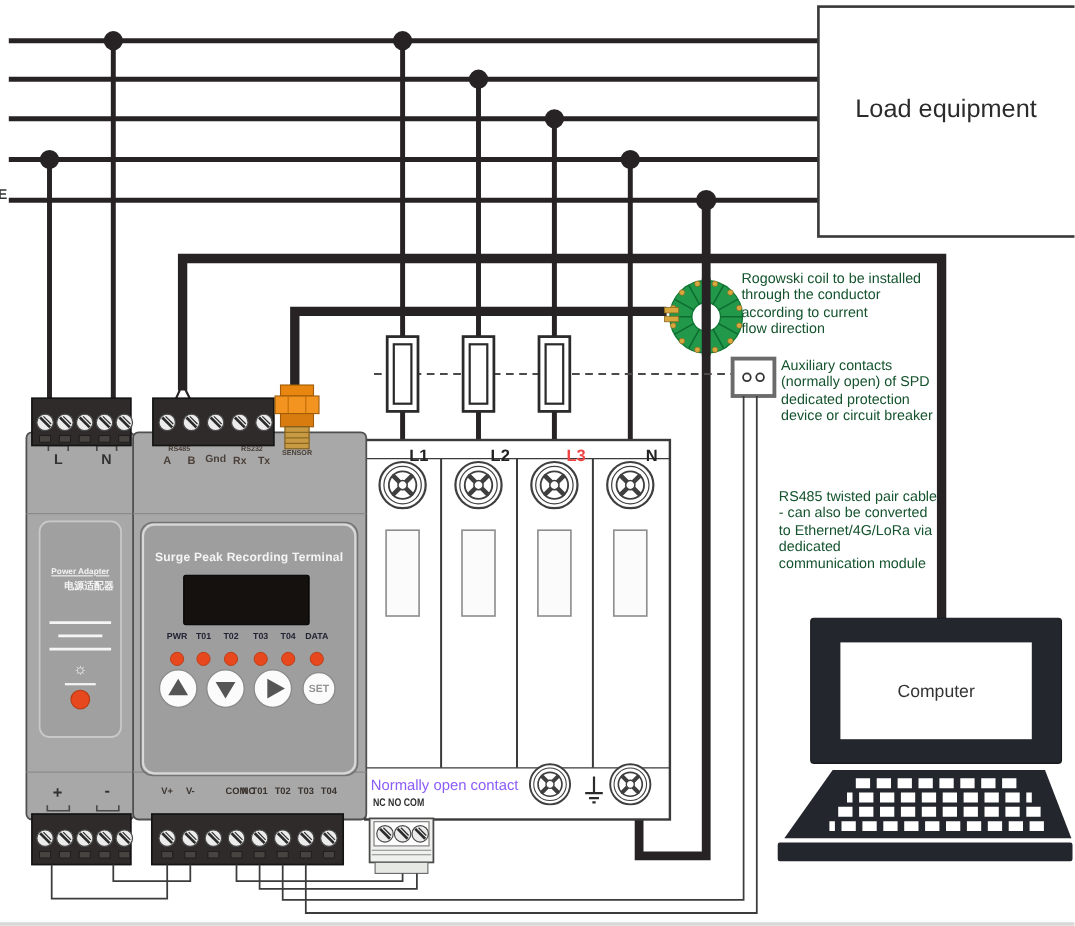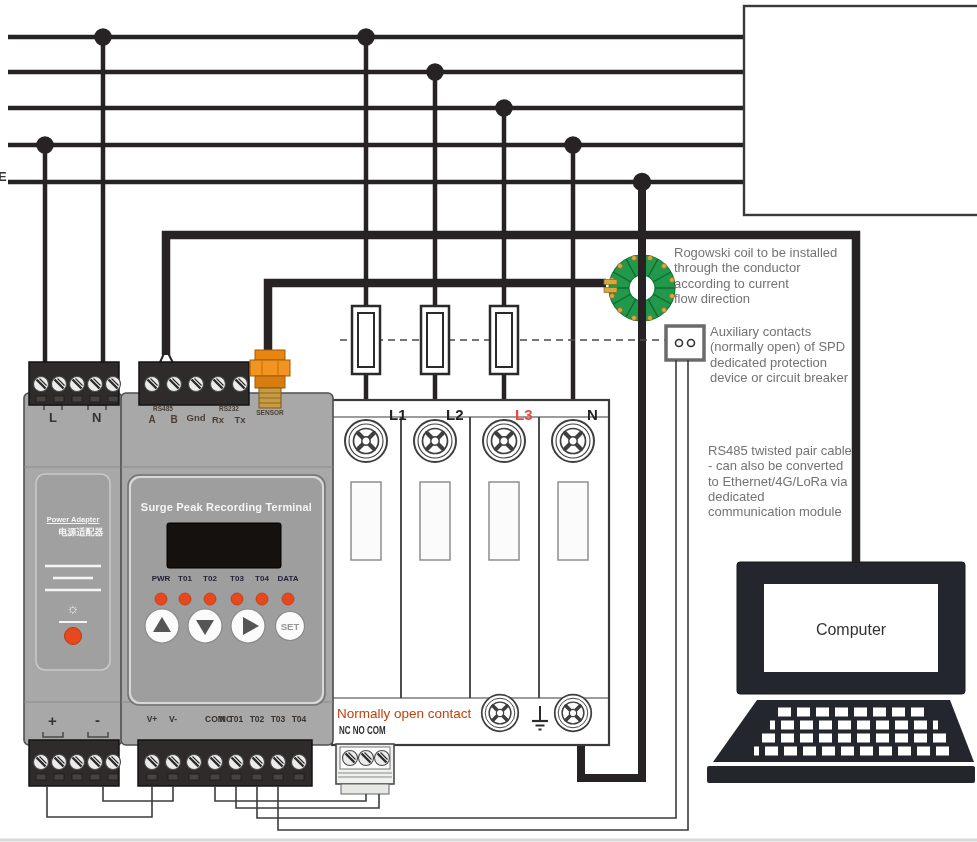--- a/index.html
+++ b/index.html
@@ -1,19 +1,19 @@
 <!DOCTYPE html>
 <html><head>
 <meta charset="utf-8">
 <style>
   html,body{margin:0;padding:0;background:#fff;}
   #stage{position:relative;width:977px;height:842px;background:#ffffff;overflow:hidden;
          font-family:"Liberation Sans", sans-serif;}
   #stage svg{position:absolute;left:0;top:0;}
-  .lbl{position:absolute;color:#737373;white-space:pre-line;line-height:1.18;}
+  .lbl{position:absolute;color:#14532d;white-space:pre-line;line-height:1.18;}
   .c{text-align:center;}
   .b{font-weight:bold;}
   .w{color:#f4f4f4;}
 </style>
 </head>
 <body>
 
 <div id="stage">
 
 <svg width="977" height="842" viewBox="0 0 977 842">
@@ -284,40 +284,41 @@
     <path d="M236,786 L236,808 L379,808 L379,794"></path>
     <path d="M257,786 L257,818 L676,818 L676,360"></path>
     <path d="M278,786 L278,830 L688,830 L688,360"></path>
   </g>
 
   <line x1="0" y1="840" x2="977" y2="840" stroke="#d8d8d8" stroke-width="3"></line>
 </svg>
 
 <div class="lbl b" style="left:-2px;top:169px;font-size:13px;color:#333;">E</div>
 
+<div class="lbl c" style="left:752px;top:85px;width:216px;font-size:23px;color:#2b2b2b;">Load equipment</div>
 
 <div class="lbl c" style="left:764px;top:621px;width:174px;font-size:16px;color:#333;">Computer</div>
 
 <div class="lbl" style="left:674px;top:245px;width:210px;font-size:13px;">Rogowski coil to be installed
  through the conductor
 according to current
 flow direction</div>
 
 <div class="lbl" style="left:710px;top:324px;width:190px;font-size:13px;">Auxiliary contacts
  (normally open) of SPD
  dedicated protection
  device or circuit  breaker</div>
 
 <div class="lbl" style="left:708px;top:443px;width:185px;font-size:13px;">RS485 twisted pair cable
 - can also be converted
  to Ethernet/4G/LoRa via
 dedicated
 communication module</div>
 
-<div class="lbl" style="left:337px;top:706px;font-size:13.5px;color:#c2410c;">Normally open contact</div>
+<div class="lbl" style="left:337px;top:706px;font-size:13.5px;color:#8b5cf6;">Normally open contact</div>
 
 <div class="lbl b" style="left:339px;top:725px;font-size:10px;color:#2e2e2e;transform:scaleX(0.8);transform-origin:left;">NC NO COM</div>
 
 <div class="lbl c b w" style="left:36px;top:516px;width:74px;font-size:7.5px;text-decoration:underline;">Power Adapter</div>
 <div class="lbl c b w" style="left:36px;top:527px;width:90px;font-size:9px;">电源适配器</div>
 <div class="lbl c w" style="left:36px;top:600px;width:74px;font-size:14px;">☼</div>
 <div class="lbl b" style="left:48px;top:712px;font-size:15px;color:#333;">+</div>
 <div class="lbl b" style="left:95px;top:711px;font-size:15px;color:#333;">-</div>
 <div class="lbl b" style="left:49px;top:410px;font-size:13px;color:#333;">L</div>
 <div class="lbl b" style="left:92px;top:410px;font-size:13px;color:#333;">N</div>
@@ -344,18 +345,18 @@
 
 <div class="lbl c b" style="left:140px;top:714px;width:24px;font-size:8.5px;color:#3a332e;">V+</div>
 <div class="lbl c b" style="left:161px;top:714px;width:24px;font-size:8.5px;color:#3a332e;">V-</div>
 <div class="lbl c b" style="left:182px;top:714px;width:24px;font-size:8.5px;color:#3a332e;margin-left:32px;">NC</div>
 <div class="lbl c b" style="left:203px;top:714px;width:24px;font-size:8.5px;color:#3a332e;">COM</div>
 <div class="lbl c b" style="left:224px;top:714px;width:24px;font-size:8.5px;color:#3a332e;">T01</div>
 <div class="lbl c b" style="left:245px;top:714px;width:24px;font-size:8.5px;color:#3a332e;">T02</div>
 <div class="lbl c b" style="left:266px;top:714px;width:24px;font-size:8.5px;color:#3a332e;">T03</div>
 <div class="lbl c b" style="left:287px;top:714px;width:24px;font-size:8.5px;color:#3a332e;">T04</div>
 
-<div class="lbl b" style="left:389px;top:406px;font-size:15px;color:#222;">L1</div>
+<div class="lbl b" style="left:372px;top:406px;font-size:15px;color:#222;">L1</div>
 <div class="lbl b" style="left:446px;top:406px;font-size:15px;color:#222;">L2</div>
 <div class="lbl b" style="left:515px;top:406px;font-size:15px;color:#ef4444;">L3</div>
 <div class="lbl b" style="left:587px;top:406px;font-size:15px;color:#222;">N</div>
 
 </div>
 
 </body></html>

